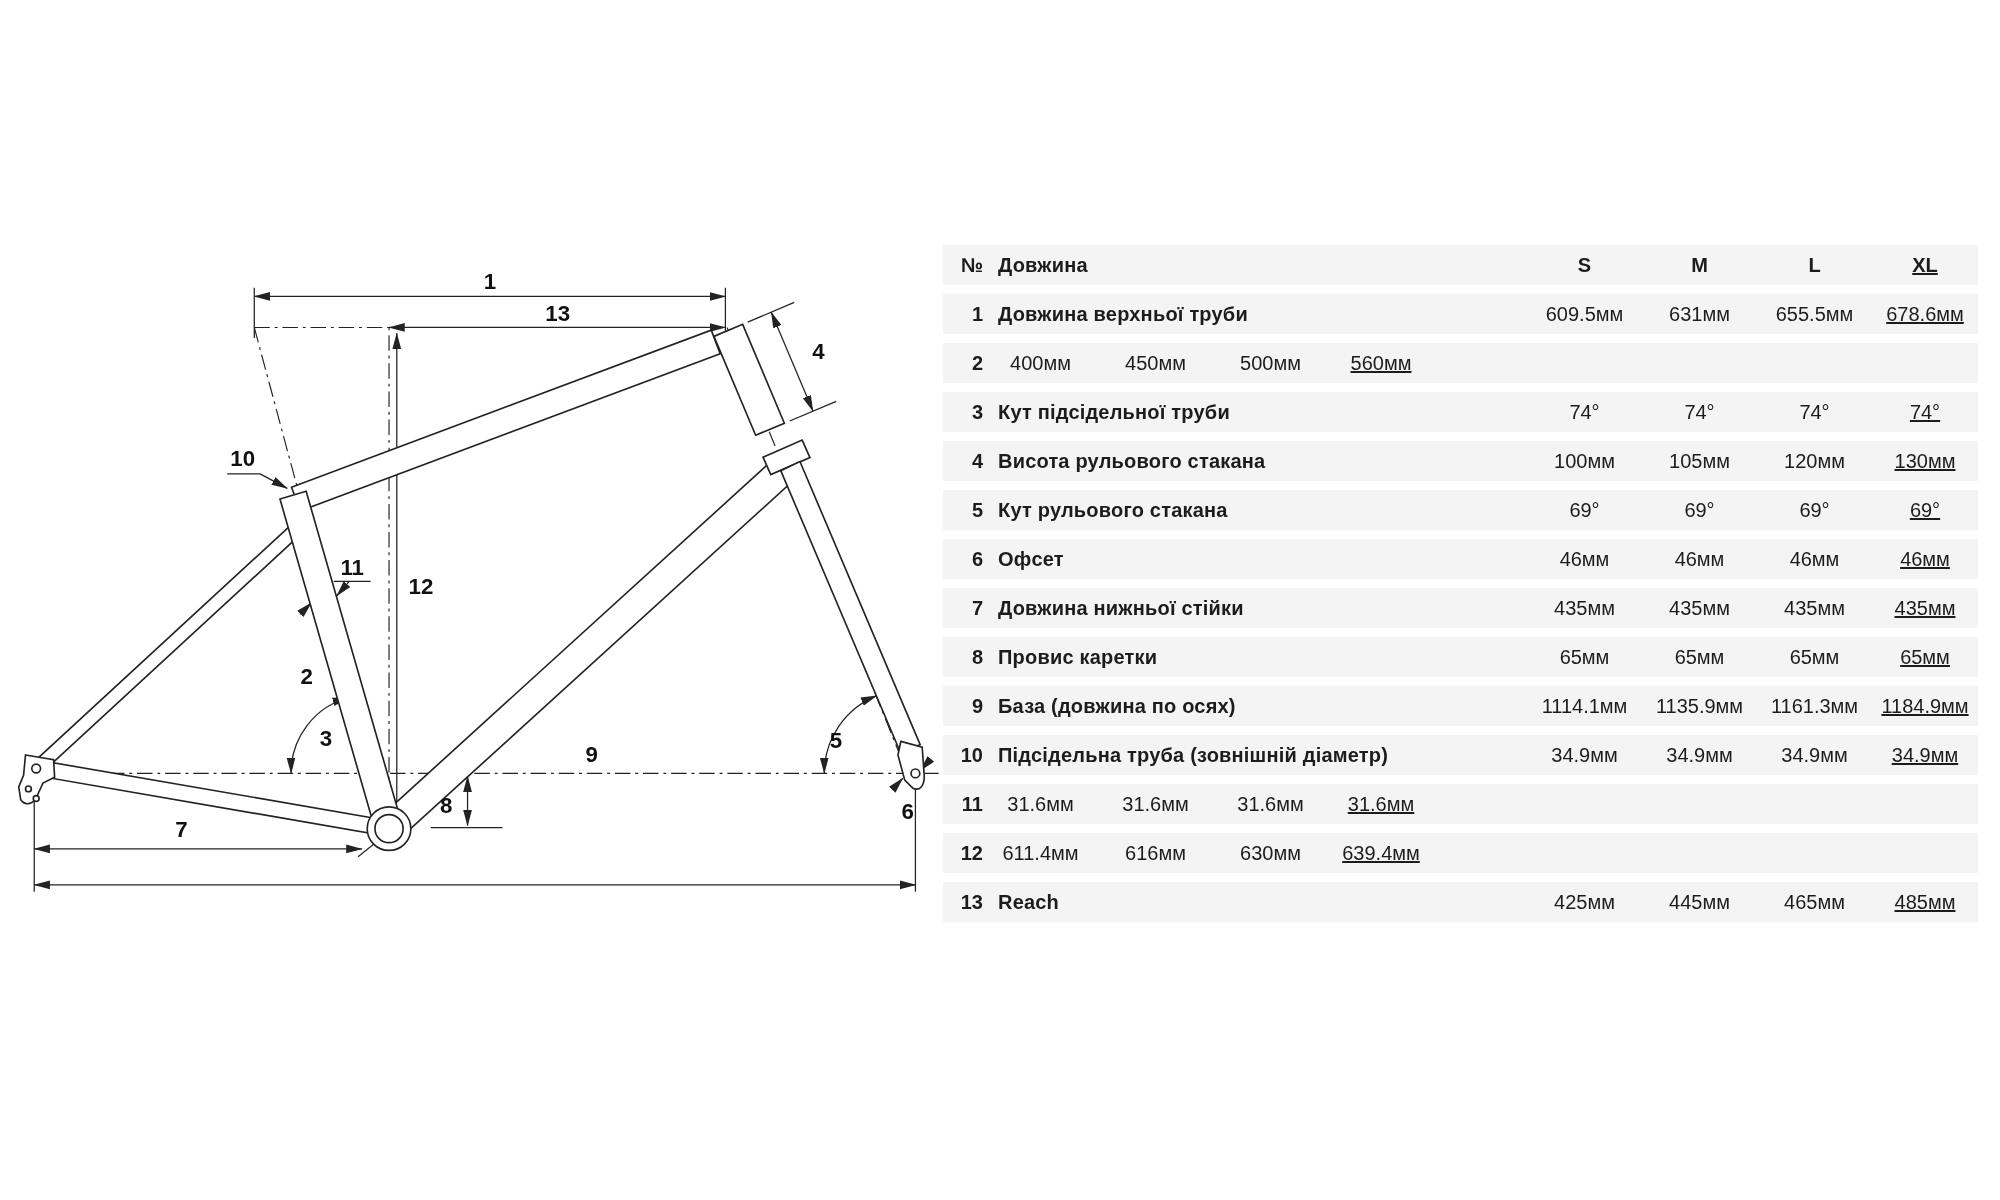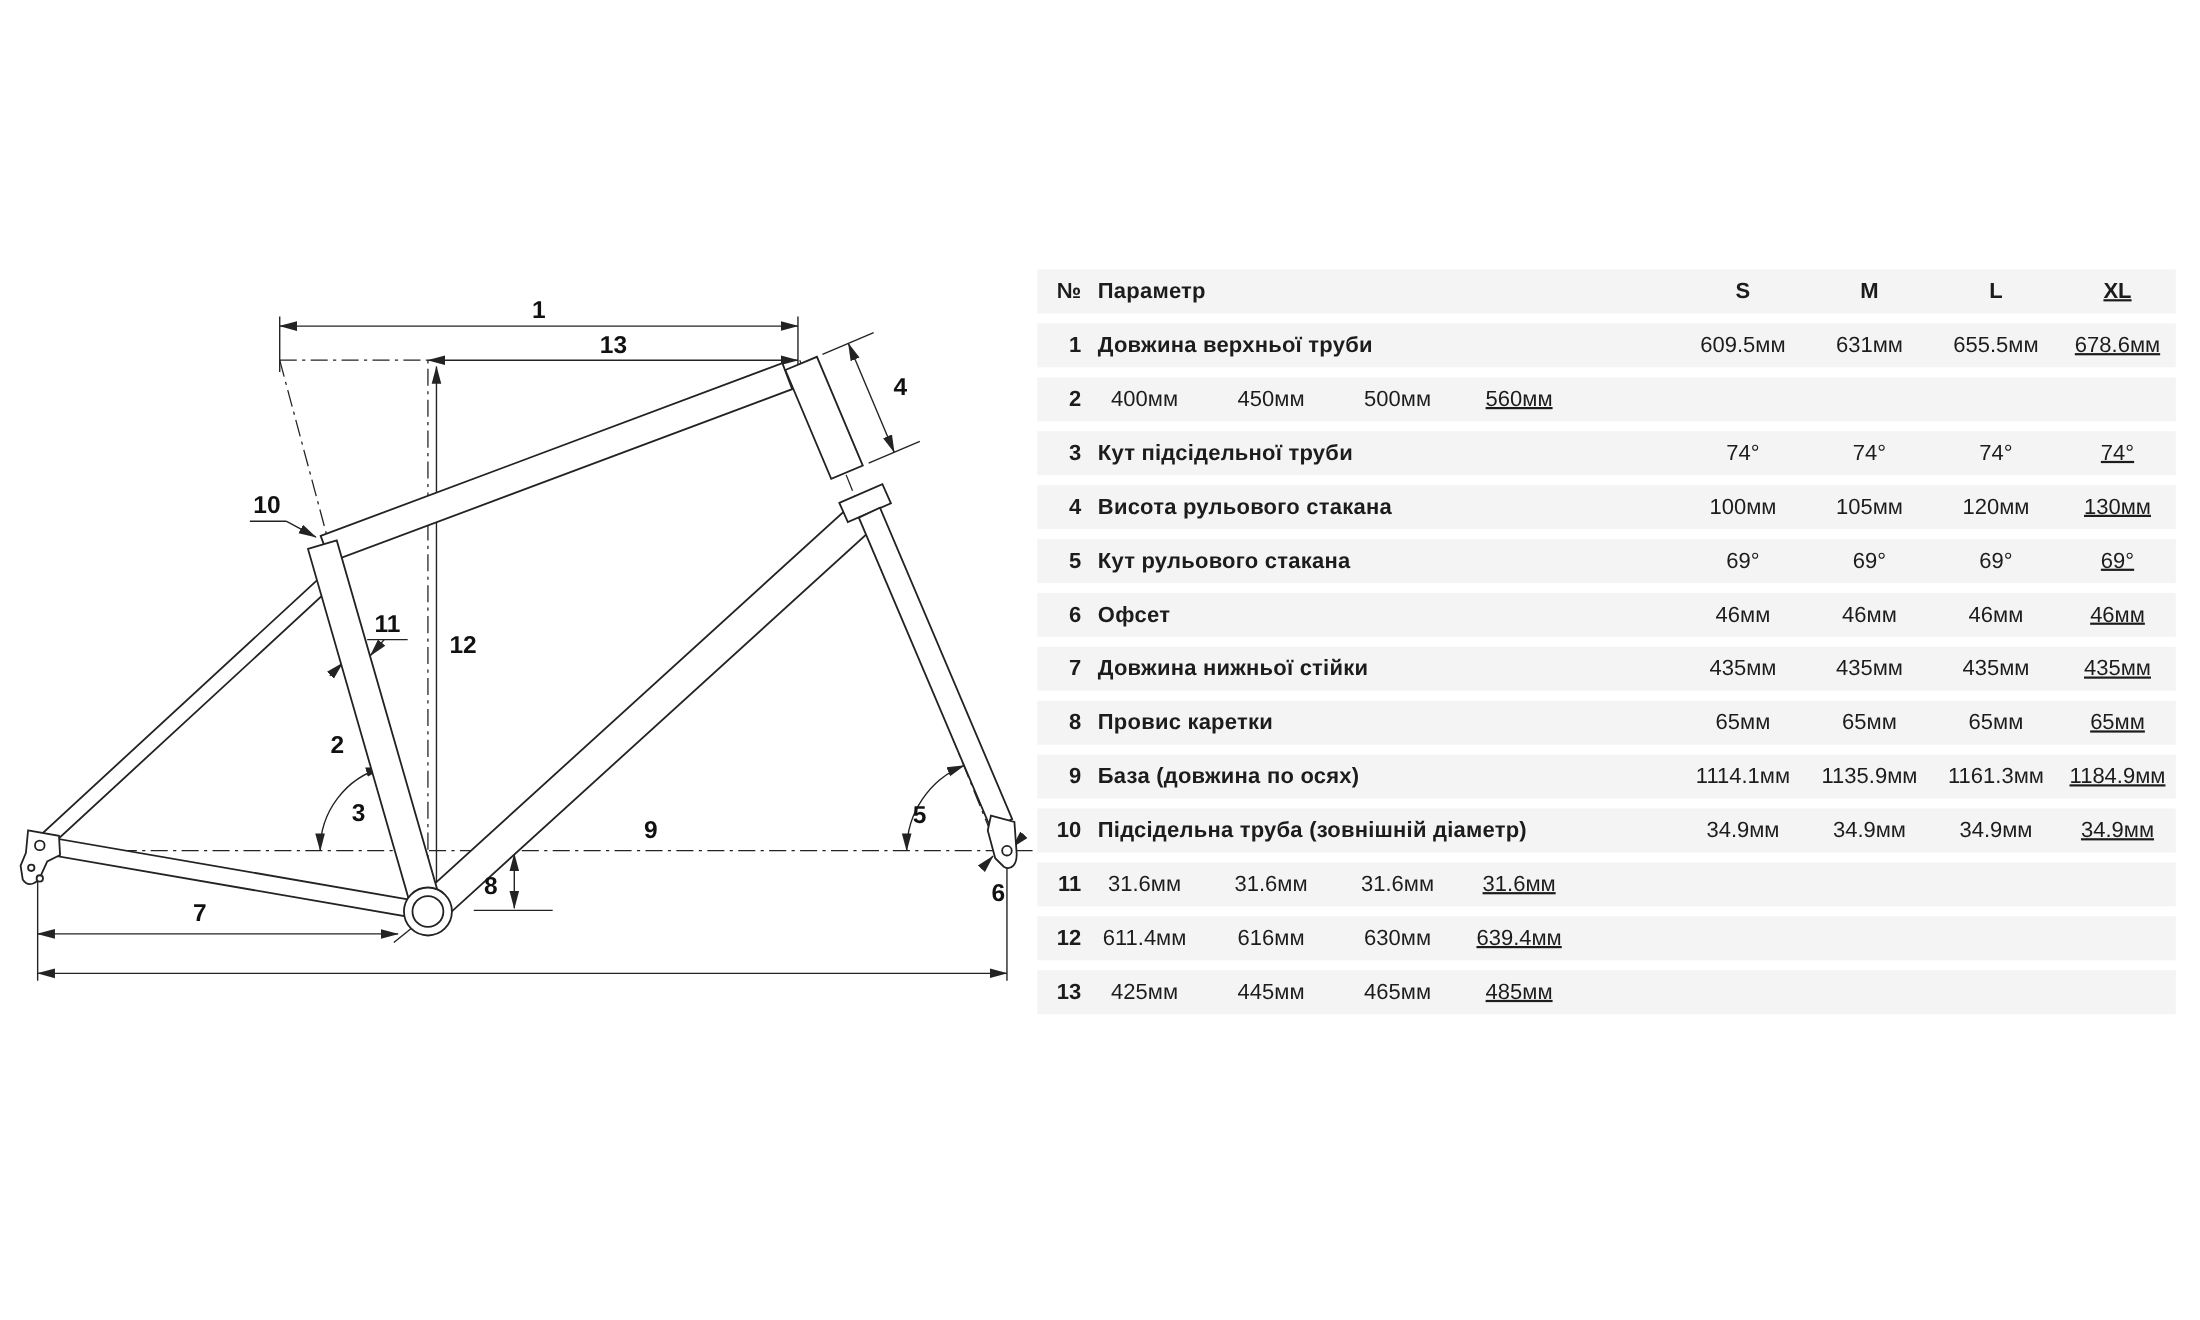--- a/index.html
+++ b/index.html
@@ -101,21 +101,21 @@
       <text class="dlabel" x="926" y="592">6</text>
       <text class="dlabel" x="177" y="611">7</text>
       <text class="dlabel" x="450" y="586">8</text>
       <text class="dlabel" x="600" y="533">9</text>
     </g>
   </svg>
 
   <div id="geo-table">
     <div class="trow thead">
       <span class="tnum">№</span>
-      <span class="tparam">Параметр</span>
+      <span class="tparam">Довжина</span>
       <span class="tval">S</span>
       <span class="tval">M</span>
       <span class="tval">L</span>
       <span class="tval">XL</span>
     </div>
     <div class="trow">
         <span class="tnum">1</span>
         <span class="tparam">Довжина верхньої труби</span>
         <span class="tval">609.5мм</span>
         <span class="tval">631мм</span>
@@ -202,19 +202,20 @@
       </div>
     <div class="trow">
         <span class="tnum">12</span>
         <span class="tval">611.4мм</span>
         <span class="tval">616мм</span>
         <span class="tval">630мм</span>
         <span class="tval">639.4мм</span>
       </div>
     <div class="trow">
         <span class="tnum">13</span>
+        <span class="tparam">Reach</span>
         <span class="tval">425мм</span>
         <span class="tval">445мм</span>
         <span class="tval">465мм</span>
         <span class="tval">485мм</span>
       </div>
   </div>
 </div>
 
 </body></html>

